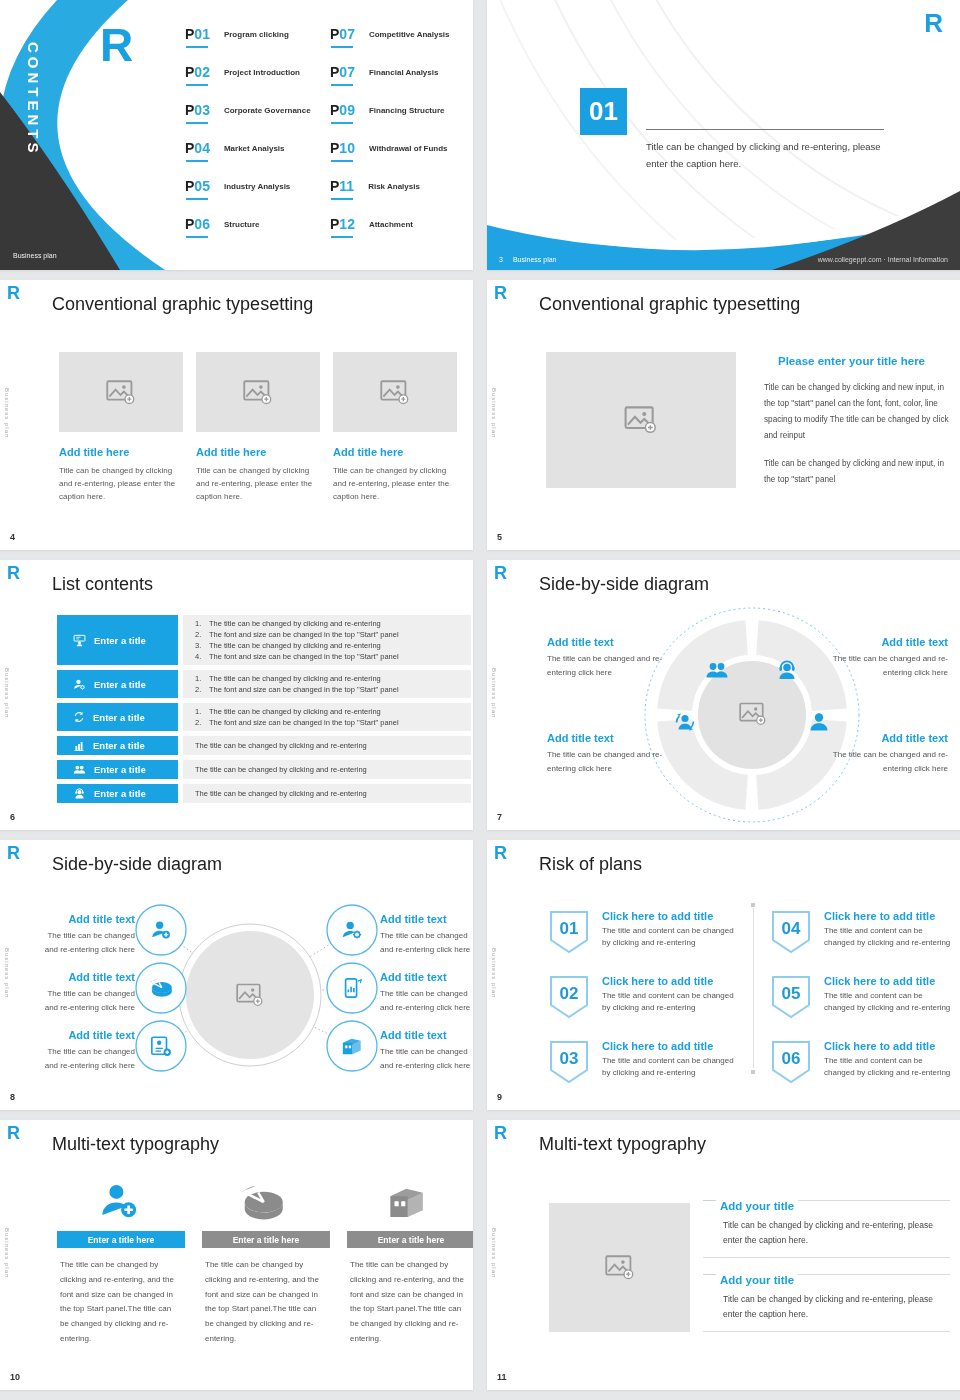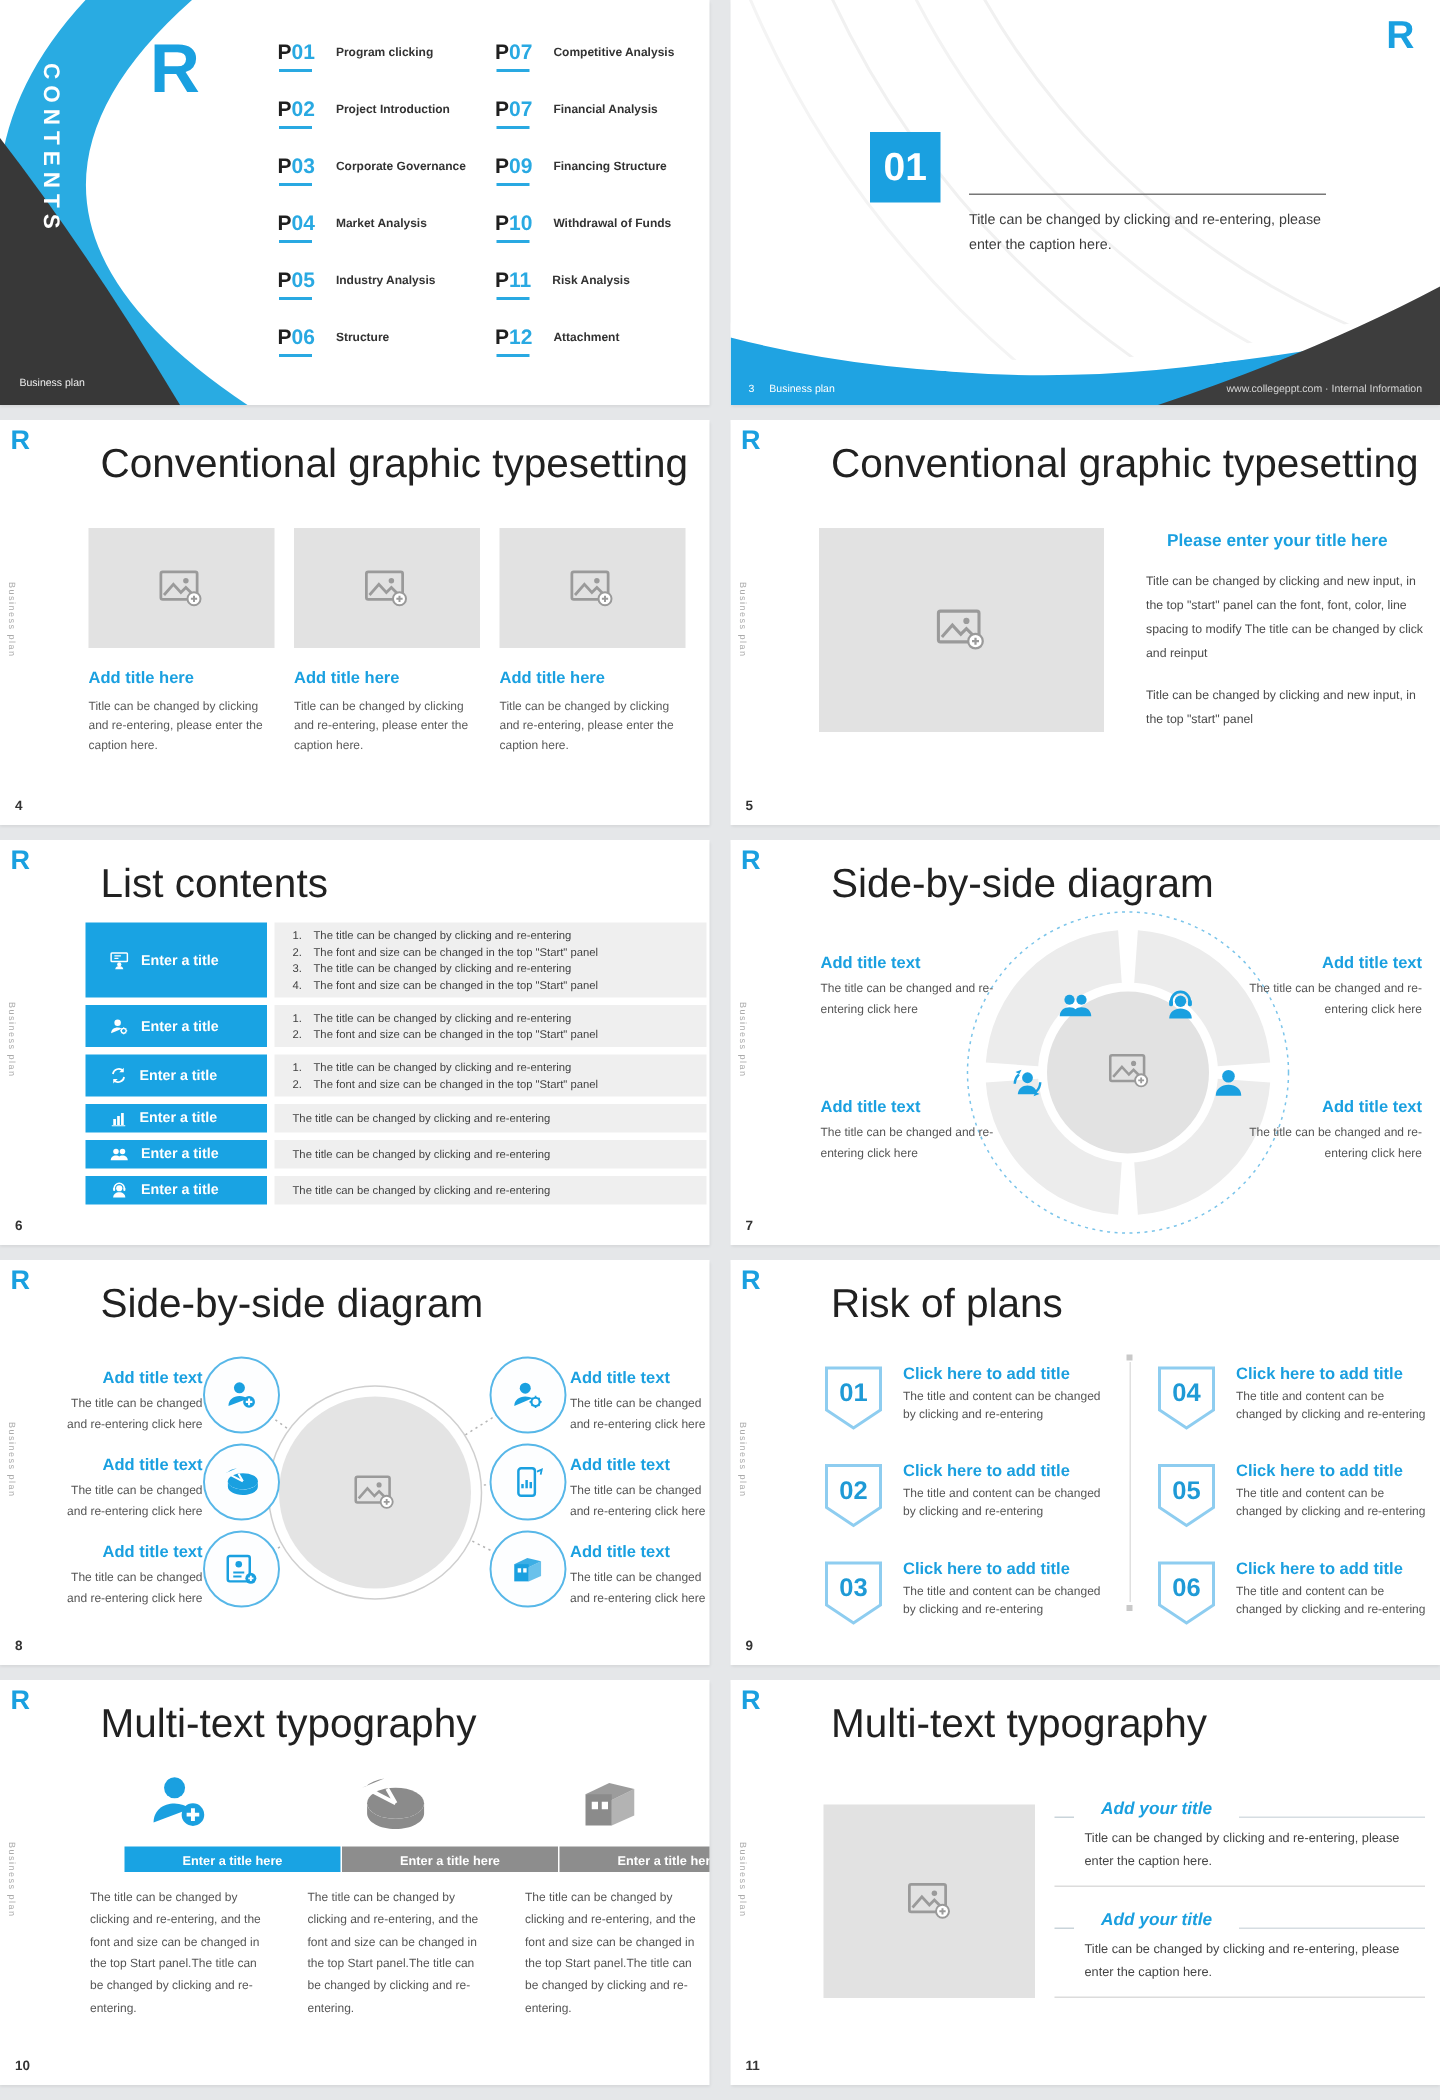--- a/index.html
+++ b/index.html
@@ -8,21 +8,21 @@
   .grid{display:grid;grid-template-columns:473px 473px;grid-auto-rows:270px;column-gap:14px;row-gap:10px;}
   .slide{position:relative;background:#fff;overflow:hidden;box-shadow:0 1px 2px rgba(0,0,0,.08);}
   .abs{position:absolute;}
   svg{display:block;}
   svg text{font-family:"Liberation Sans",sans-serif;}
 
   
   .logo-sm{position:absolute;top:3px;left:7px;font-size:18px;font-weight:800;color:#1aa0e0;letter-spacing:-1px;}
   .side-label{position:absolute;left:4px;top:108px;writing-mode:vertical-rl;font-size:6px;color:#a9a9a9;letter-spacing:1px;}
   .page-num{position:absolute;left:10px;bottom:8px;font-size:9px;font-weight:bold;color:#333;}
-  .stitle{position:absolute;left:67px;top:14px;font-size:27px;font-weight:400;color:#212121;}
+  .stitle{position:absolute;left:52px;top:14px;font-size:18px;font-weight:400;color:#212121;}
 
   .btitle{font-size:11px;font-weight:bold;color:#1aa0e0;}
 
   
   .contents-vert{position:absolute;left:25px;top:42px;writing-mode:vertical-rl;font-size:15px;font-weight:700;
     color:#fff;letter-spacing:4px;}
   .logo-big{position:absolute;left:100px;top:18px;font-size:46px;font-weight:800;color:#1aa0e0;letter-spacing:-2px;}
   .toc{position:absolute;top:26px;display:flex;flex-direction:column;gap:16px;}
   .toc-item .row{display:flex;align-items:center;}
   .toc-p{font-size:14px;font-weight:800;color:#1f1f1f;}
@@ -62,27 +62,27 @@
   .dblk{position:absolute;}
   .dblk .t{font-size:11px;font-weight:bold;color:#1aa0e0;}
   .dblk .b{margin-top:4px;font-size:8px;color:#555;line-height:1.8;}
 
   
   .plan-title{font-size:11px;font-weight:bold;color:#1a9fdf;}
   .plan-body{margin-top:3px;font-size:8px;color:#555;line-height:1.55;}
   .plan-badge{position:absolute;width:40px;height:44px;}
 
   
-  .mt-bar{position:absolute;width:144px;height:17px;color:#fff;font-size:8.5px;font-weight:bold;
-    display:flex;align-items:center;justify-content:center;margin-left:26px;}
+  .mt-bar{position:absolute;width:128px;height:17px;color:#fff;font-size:8.5px;font-weight:bold;
+    display:flex;align-items:center;justify-content:center;}
   .mt-body{position:absolute;width:114px;font-size:8px;color:#555;line-height:1.85;}
 
   
   .ayt{position:absolute;}
-  .ayt .trow{display:flex;align-items:flex-end;gap:18px;font-style:italic;}
+  .ayt .trow{display:flex;align-items:flex-start;gap:4px;}
   .ayt .dash{width:13px;height:1px;background:#c9d4da;flex:none;}
   .ayt .t{font-size:11.5px;font-weight:bold;color:#1a9fdf;white-space:nowrap;}
   .ayt .tline{flex:1;height:1px;background:#d6dde2;}
   .ayt .b{margin-top:6px;font-size:8.5px;color:#444;line-height:1.75;}
   .hr10{position:absolute;height:1px;background:#dcdcdc;}
 </style>
 </head>
 <body>
 
 <svg width="0" height="0" style="position:absolute">

